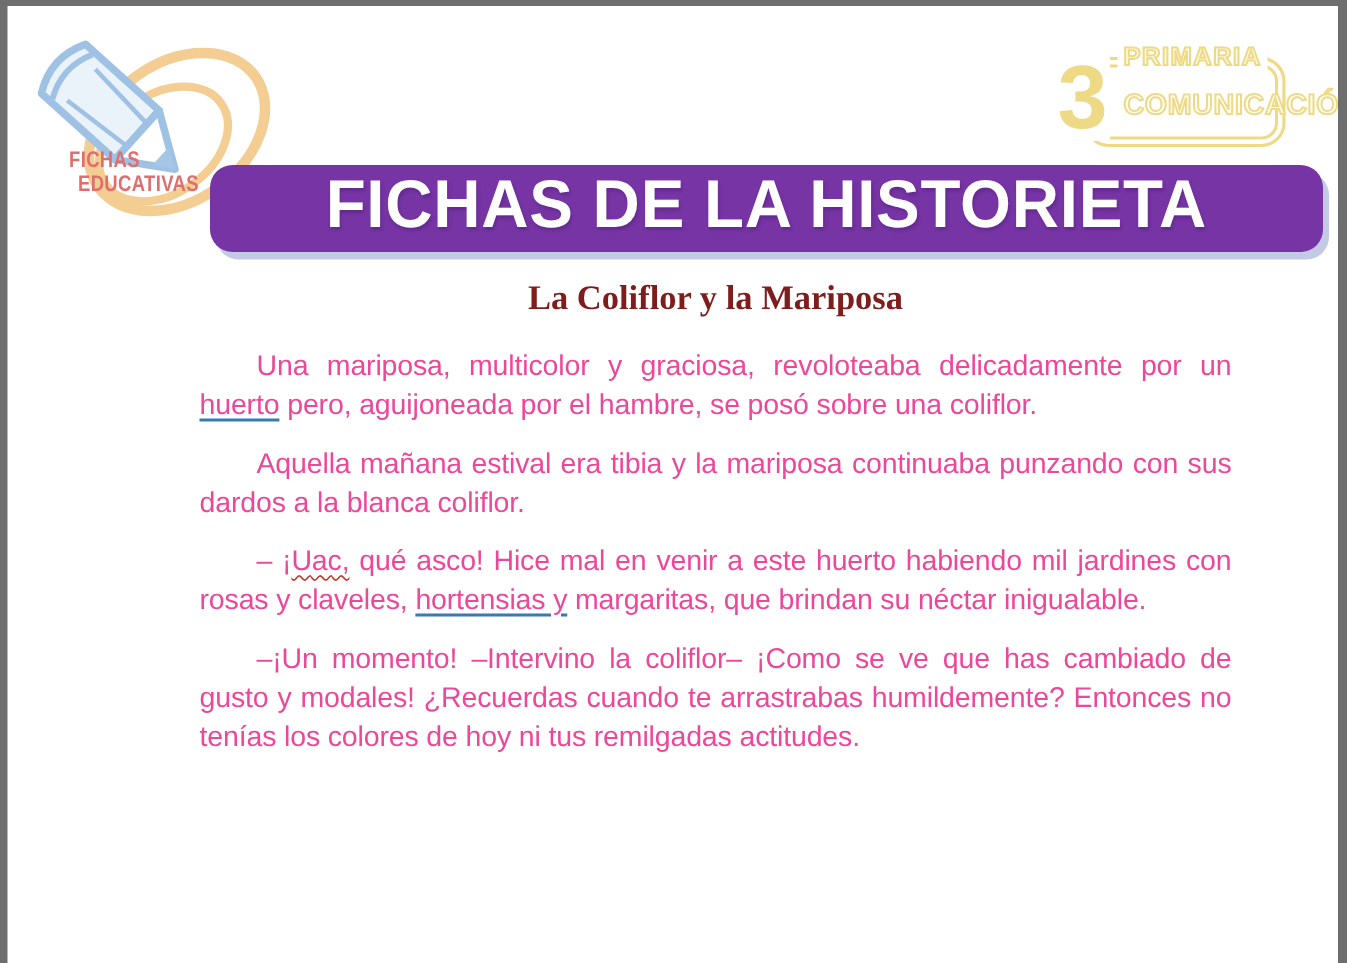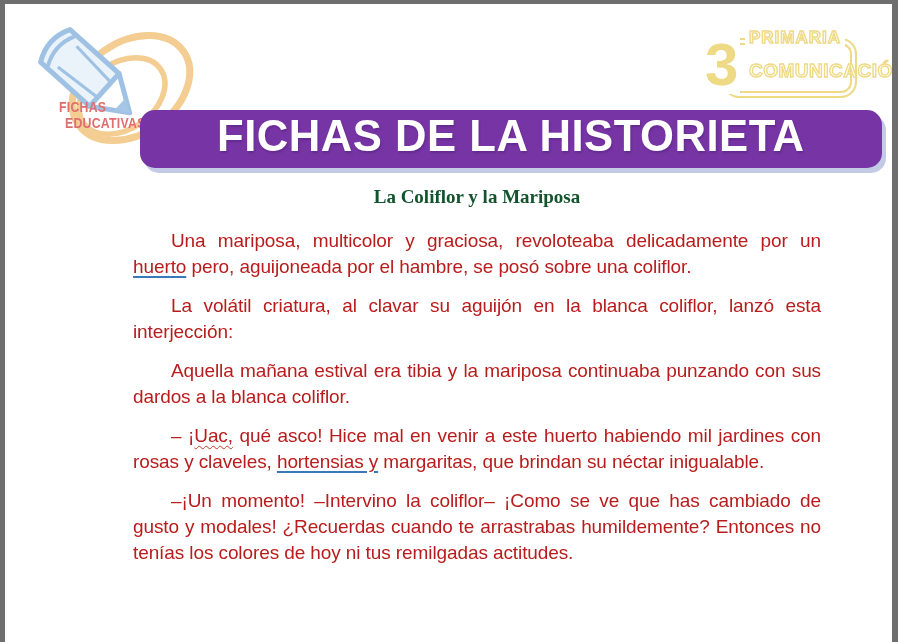--- a/index.html
+++ b/index.html
@@ -9,21 +9,21 @@
     box-sizing:border-box;
     background:#ffffff;
     border-top:4px solid #6e6e6e;
     border-left:5px solid #6e6e6e;
     border-right:6px solid #6e6e6e;
     overflow:hidden;
     font-family:"Liberation Sans", sans-serif;
   }
 
   
-  .logo{position:absolute;left:24px;top:16px;width:200px;height:140px;}
+  .logo{position:absolute;left:11px;top:16px;width:200px;height:140px;}
   .logo svg{position:absolute;left:0;top:0;}
   .logo-text{
     position:absolute;
     color:#df6f6f;
     font-weight:bold;
     font-size:15px;
     letter-spacing:.3px;
     transform:scaleX(.82);
     transform-origin:left center;
     white-space:nowrap;
@@ -73,29 +73,29 @@
     transform:scaleX(.97);
     text-shadow:1px 2px 2px rgba(70,25,105,.35);
   }
 
   
   .content{position:absolute;left:128px;top:182px;width:688px;}
   .story-title{
     text-align:center;
     font-family:"Liberation Serif", serif;
     font-weight:bold;
-    font-size:19px;
-    color:#14532d;
+    font-size:23px;
+    color:#7f1d1d;
     margin:0 0 20px 0;
   }
   .para{
     margin:0 0 13px 0;
     font-size:19px;
     line-height:26px;
-    color:#b91c1c;
+    color:#ec4899;
     text-align:justify;
     text-indent:38px;
     letter-spacing:-.1px;
   }
   .u{
     text-decoration:underline;
     text-decoration-color:#3979b8;
     text-decoration-thickness:1.5px;
     text-underline-offset:3px;
   }
@@ -138,21 +138,20 @@
 
   <div class="banner">
     <span class="banner-title">FICHAS DE LA HISTORIETA</span>
   </div>
 
   <div class="content">
     <h2 class="story-title">La Coliflor y la Mariposa</h2>
 
     <p class="para"><span>Una mariposa, multicolor y graciosa, revoloteaba delicadamente por un </span><span class="u">huerto</span><span> pero, aguijoneada por el hambre, se posó sobre una coliflor.</span></p>
 
-    <p class="para"><span>La volátil criatura, al clavar su aguijón en la blanca coliflor, lanzó esta interjección:</span></p>
 
     <p class="para"><span>Aquella mañana estival era tibia y la mariposa continuaba punzando con sus dardos a la blanca coliflor.</span></p>
 
     <p class="para"><span>– ¡</span><span class="sp">Uac,</span><span> qué asco! Hice mal en venir a este huerto habiendo mil jardines con rosas y claveles, </span><span class="u">hortensias y</span><span> margaritas, que brindan su néctar inigualable.</span></p>
 
 
     <p class="para"><span>–¡Un momento! –Intervino la coliflor– ¡Como se ve que has cambiado de gusto y modales! ¿Recuerdas cuando te arrastrabas humildemente? Entonces no tenías los colores de hoy ni tus remilgadas actitudes.</span></p>
   </div>
 
 </div>

